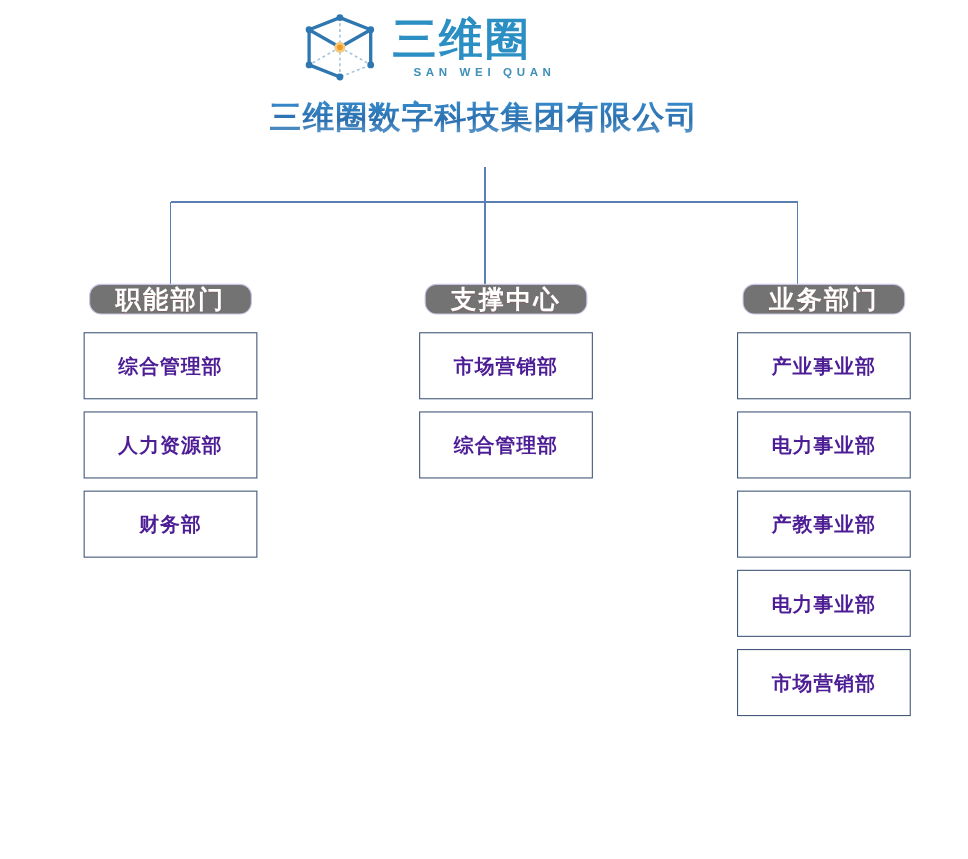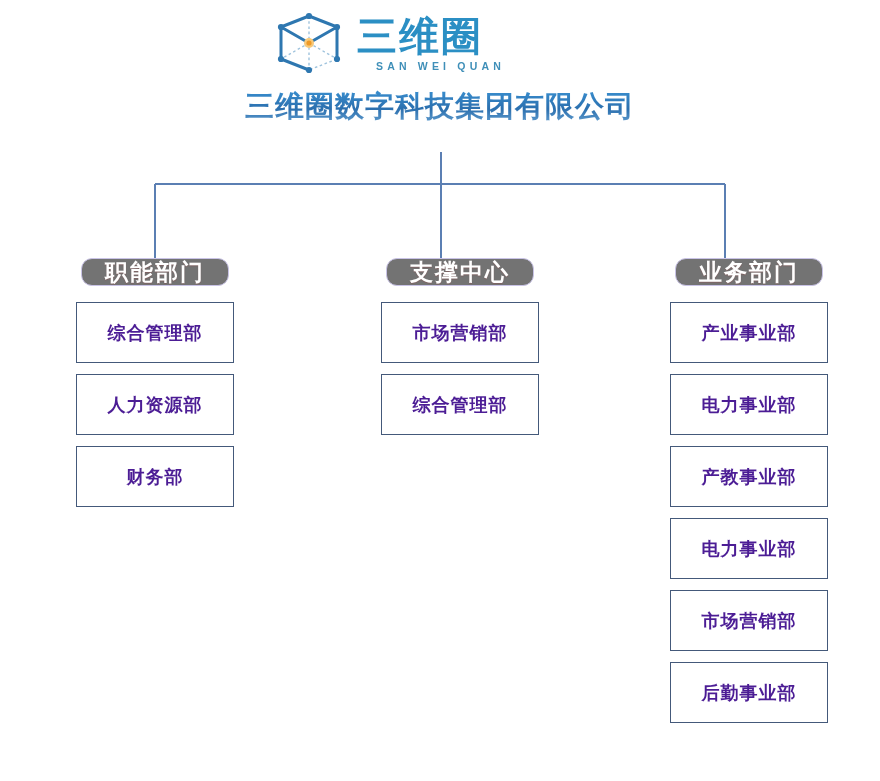--- a/index.html
+++ b/index.html
@@ -159,17 +159,16 @@
   </div>
 
   <div class="column col-2">
     <div class="col-header">业务部门</div>
     <div class="col-items">
       <div class="dept-box">产业事业部</div>
       <div class="dept-box">电力事业部</div>
       <div class="dept-box">产教事业部</div>
       <div class="dept-box">电力事业部</div>
       <div class="dept-box">市场营销部</div>
-      <div class="dept-box">后勤事业部</div>
     </div>
   </div>
 
 </div>
 
 </body></html>

